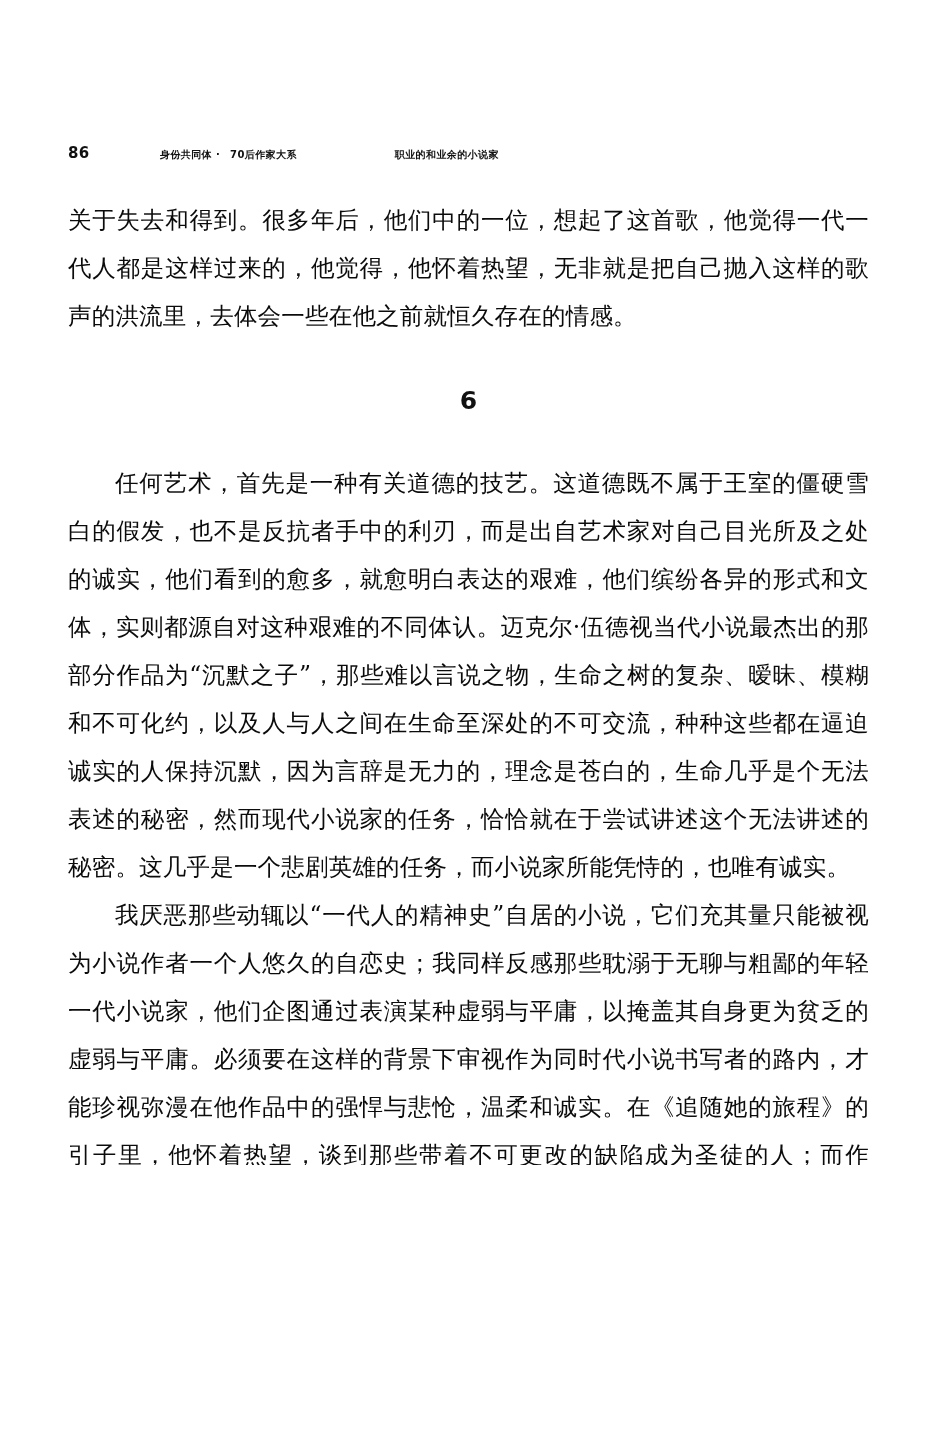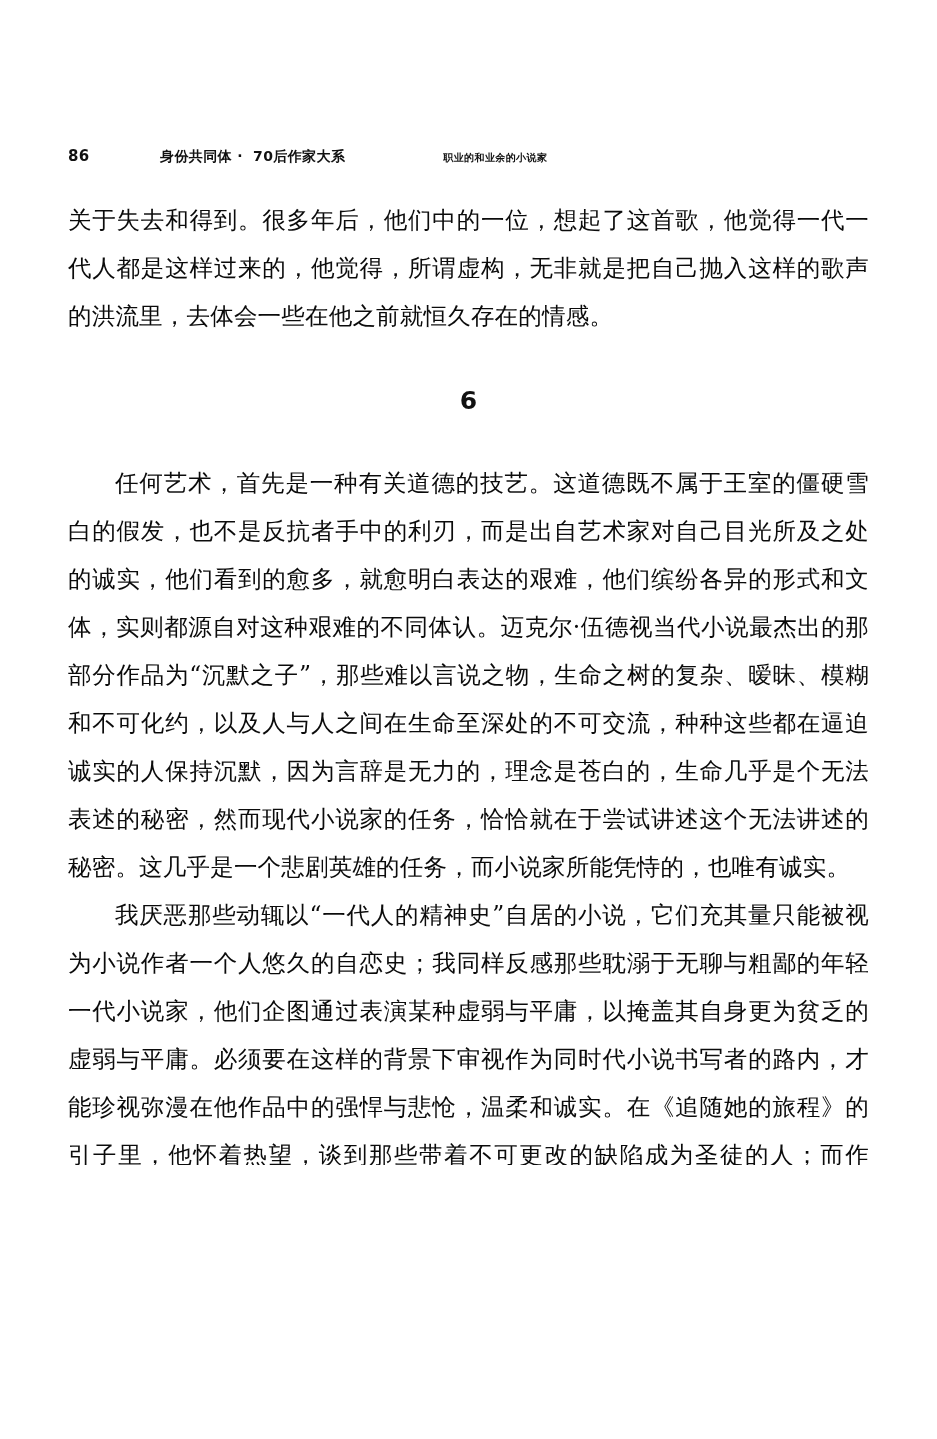--- a/index.html
+++ b/index.html
@@ -32,21 +32,21 @@
     letter-spacing: 0.4px;
     color: #111;
   }
   .header .folio {
     width: 92px;
     flex: 0 0 92px;
     font-size: 15px;
   }
   .header .series {
     flex: 0 0 auto;
-    font-size: 14px;
+    font-size: 10px;
     margin-top: 20px;
   }
   .header .chapter {
     margin-left: 98px;
     font-size: 10px;
   }
 
   
   .body-text {
     position: absolute;
@@ -85,21 +85,21 @@
 
   <div class="header">
     <span class="folio">86</span>
     <span class="series">身份共同体 ·</span>
     <span class="series" style="margin-left:10px;">70后作家大系</span>
     <span class="chapter">职业的和业余的小说家</span>
   </div>
 
   <div class="body-text">
 
-    <p class="para">关于失去和得到。很多年后，他们中的一位，想起了这首歌，他觉得一代一代人都是这样过来的，他觉得，所谓虚构，无非就是把自己抛入这样的歌声的洪流里，去体会一些在他之前就恒久存在的情感。</p>
+    <p class="para">关于失去和得到。很多年后，他们中的一位，想起了这首歌，他觉得一代一代人都是这样过来的，他觉得，他怀着热望，无非就是把自己抛入这样的歌声的洪流里，去体会一些在他之前就恒久存在的情感。</p>
 
     <div class="section-number">6</div>
 
     <p class="para indent">任何艺术，首先是一种有关道德的技艺。这道德既不属于王室的僵硬雪白的假发，也不是反抗者手中的利刃，而是出自艺术家对自己目光所及之处的诚实，他们看到的愈多，就愈明白表达的艰难，他们缤纷各异的形式和文体，实则都源自对这种艰难的不同体认。迈克尔·伍德视当代小说最杰出的那部分作品为“沉默之子”，那些难以言说之物，生命之树的复杂、暧昧、模糊和不可化约，以及人与人之间在生命至深处的不可交流，种种这些都在逼迫诚实的人保持沉默，因为言辞是无力的，理念是苍白的，生命几乎是个无法表述的秘密，然而现代小说家的任务，恰恰就在于尝试讲述这个无法讲述的秘密。这几乎是一个悲剧英雄的任务，而小说家所能凭恃的，也唯有诚实。</p>
 
     <p class="para indent">我厌恶那些动辄以“一代人的精神史”自居的小说，它们充其量只能被视为小说作者一个人悠久的自恋史；我同样反感那些耽溺于无聊与粗鄙的年轻一代小说家，他们企图通过表演某种虚弱与平庸，以掩盖其自身更为贫乏的虚弱与平庸。必须要在这样的背景下审视作为同时代小说书写者的路内，才能珍视弥漫在他作品中的强悍与悲怆，温柔和诚实。在《追随她的旅程》的引子里，他怀着热望，谈到那些带着不可更改的缺陷成为圣徒的人；而作为“追随三部曲”的收束，《天使坠落在哪里》试图讲述那些有缺陷的圣徒如何以滑稽天使的面目，以呻吟一般的怪叫，重新回到我们周围，抑或，降临于我们自身。</p>
 
 
   </div>
 

